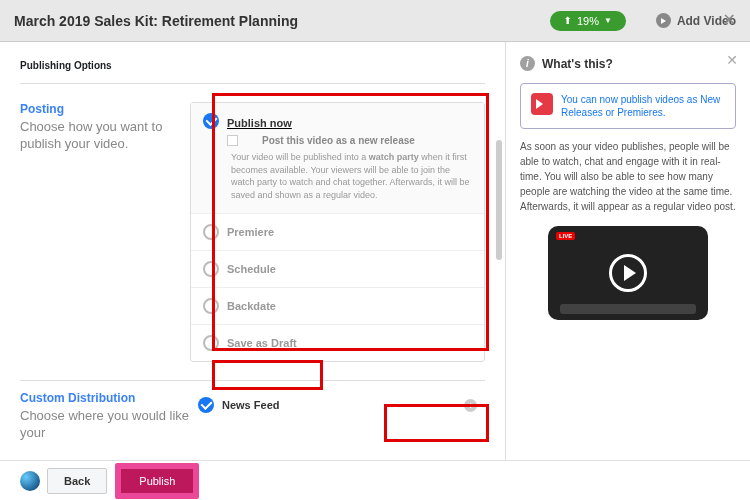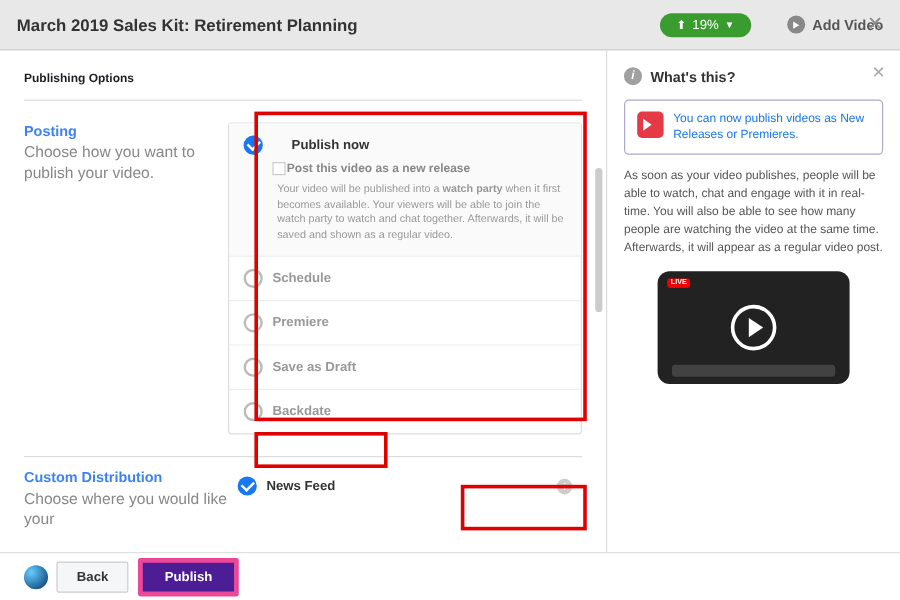--- a/index.html
+++ b/index.html
@@ -23,47 +23,47 @@
 .row { display: flex; }
 .label-col { width: 170px; }
 .label-title { font-size: 12px; font-weight: bold; color: #3b82f6; margin-bottom: 3px; }
 .label-sub { font-size: 13px; color: #888; line-height: 1.3; }
 
 .options-col { flex: 1; position: relative; }
 .options-box { border: 1px solid #ddd; border-radius: 3px; }
 .opt { padding: 10px 12px; border-bottom: 1px solid #eee; display: flex; align-items: center; gap: 8px; }
 .opt:last-child { border-bottom: none; }
 .opt-expand { background: #fafafa; border-bottom: 1px solid #eee; }
-.opt-top { padding: 10px 12px 6px 12px; display:flex; align-items:center; gap:24px; }
+.opt-top { padding: 10px 12px 6px 12px; display:flex; align-items:flex-end; gap:8px;text-decoration:underline; }
 .opt-sub { padding: 0 12px 12px 36px; }
 .radio-o { width: 16px; height: 16px; border: 2px solid #bbb; border-radius: 50%; flex-shrink: 0; }
 .radio-check { width: 16px; height: 16px; border-radius: 50%; background: #1877f2; display: flex; align-items: center; justify-content: center; flex-shrink: 0; }
 .radio-check::after { content: ''; width: 5px; height: 8px; border-right: 2px solid #fff; border-bottom: 2px solid #fff; transform: rotate(45deg); margin-top: -2px; }
 .opt-label { font-size: 11px; font-weight: bold; color: #333; }
 .opt-label-grey { font-size: 11px; font-weight: bold; color: #999; }
 .checkbox-sm { width: 11px; height: 11px; border: 1px solid #ccc; background: #fff; flex-shrink: 0; }
-.sub-row { display: flex; align-items: center; gap: 1px; margin-bottom: 5px; }
+.sub-row { display: flex; align-items: center; gap: 24px; margin-bottom: 5px; }
 .sub-label { font-size: 10px; font-weight: bold; color: #888; }
 .desc { font-size: 9px; color: #999; line-height: 1.4; margin-left: 4px; }
 
 .scroll-track { position: absolute; right: 3px; top: 98px; width: 6px; height: 250px; }
 .scroll-thumb { width: 6px; height: 120px; background: #ccc; border-radius: 3px; }
 
 .highlight { position: absolute; border: 3px solid #e00000; pointer-events: none; z-index: 100; }
 .hl1 { left: 212px; top: 93px; width: 277px; height: 258px; }
 .hl2 { left: 212px; top: 360px; width: 111px; height: 30px; }
 .hl3 { left: 384px; top: 404px; width: 105px; height: 38px; }
 
 .custom-row { margin-top: 18px; border-top: 1px solid #ddd; padding-top: 10px; }
 
 .footer { position: absolute; left: 0; bottom: 0; width: 750px; height: 40px; background: #fff; border-top: 1px solid #e0e0e0; display: flex; align-items: center; padding: 0 20px; }
 .avatar { width: 20px; height: 20px; border-radius: 50%; background: radial-gradient(circle at 30% 30%, #6cf, #036); margin-right: 7px; }
 .company { font-size: 10px; color: #555; flex: 1; }
 .btn-back { background: #f5f6f7; border: 1px solid #ccc; color: #333; font-size: 11px; font-weight: bold; padding: 6px 16px; border-radius: 2px; margin-right: 8px; cursor: pointer; }
-.btn-publish { background: #4c1d95; border: 4px solid #ec4899; color: #fff; font-size: 11px; font-weight: bold; padding: 6px 18px; border-radius: 2px; cursor: pointer; }
+.btn-publish { background: #be185d; border: 6px solid #ec4899; color: #fff; font-size: 11px; font-weight: normal; padding: 6px 18px; border-radius: 2px; cursor: pointer; }
 
 .wt-row { display: flex; align-items: center; gap: 7px; margin-bottom: 12px; }
 .info-i { width: 15px; height: 15px; border-radius: 50%; background: #a0a0a0; color: #fff; font-size: 10px; display: flex; align-items:center; justify-content:center; font-weight:bold; font-style: italic; }
 .wt-title { font-size: 12px; font-weight: bold; color: #333; }
 .wt-close { position: absolute; right: 12px; top: 10px; font-size: 14px; color: #aaa; cursor: pointer; }
 
 .info-card { border: 1px solid #aac; border-radius: 4px; padding: 9px 10px; display: flex; gap: 8px; margin-bottom: 10px; }
 .info-card-icon { width: 22px; height: 22px; background: #e63946; border-radius: 4px; flex-shrink: 0; position: relative; }
 .info-card-icon::after { content:''; position:absolute; left:5px; top:6px; border-left:7px solid #fff; border-top:5px solid transparent; border-bottom:5px solid transparent; }
 .info-card-text { font-size: 10px; color: #1877f2; font-weight: normal; line-height: 1.3; }
@@ -119,33 +119,33 @@
                 <span class="checkbox-sm"></span>
                 <span class="sub-label">Post this video as a new release</span>
               </div>
               <div class="desc">
                 <span>Your video will be published into a </span><b>watch party</b><span> when it first becomes available. Your viewers will be able to join the watch party to watch and chat together. Afterwards, it will be saved and shown as a regular video.</span>
               </div>
             </div>
           </div>
           <div class="opt">
             <span class="radio-o"></span>
+            <span class="opt-label-grey">Premiere</span>
+          </div>
+          <div class="opt">
+            <span class="radio-o"></span>
             <span class="opt-label-grey">Schedule</span>
           </div>
           <div class="opt">
             <span class="radio-o"></span>
-            <span class="opt-label-grey">Premiere</span>
+            <span class="opt-label-grey">Backdate</span>
           </div>
           <div class="opt">
             <span class="radio-o"></span>
             <span class="opt-label-grey">Save as Draft</span>
-          </div>
-          <div class="opt">
-            <span class="radio-o"></span>
-            <span class="opt-label-grey">Backdate</span>
           </div>
         </div>
       </div>
     </div>
 
     <div class="row custom-row">
       <div class="label-col">
         <div class="label-title">Custom Distribution</div>
         <div class="label-sub">Choose where you would like your</div>
       </div>

